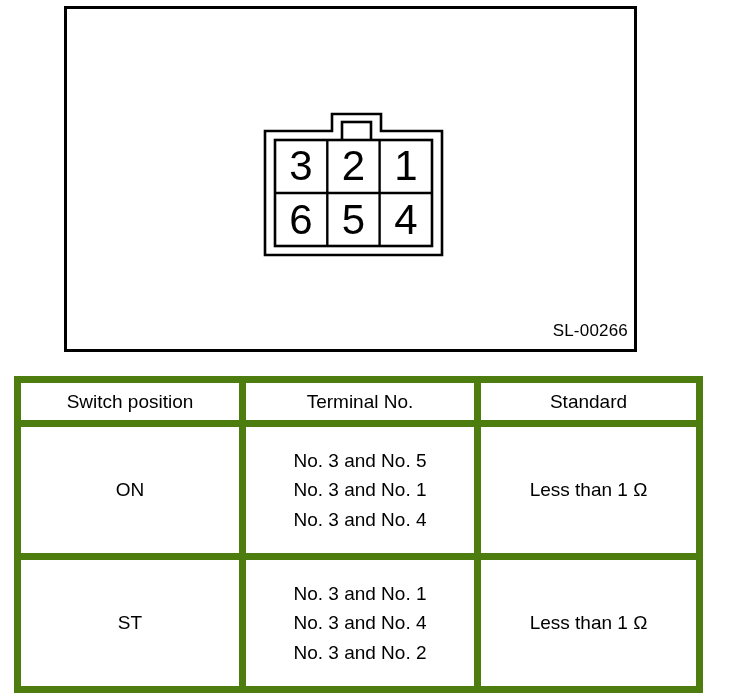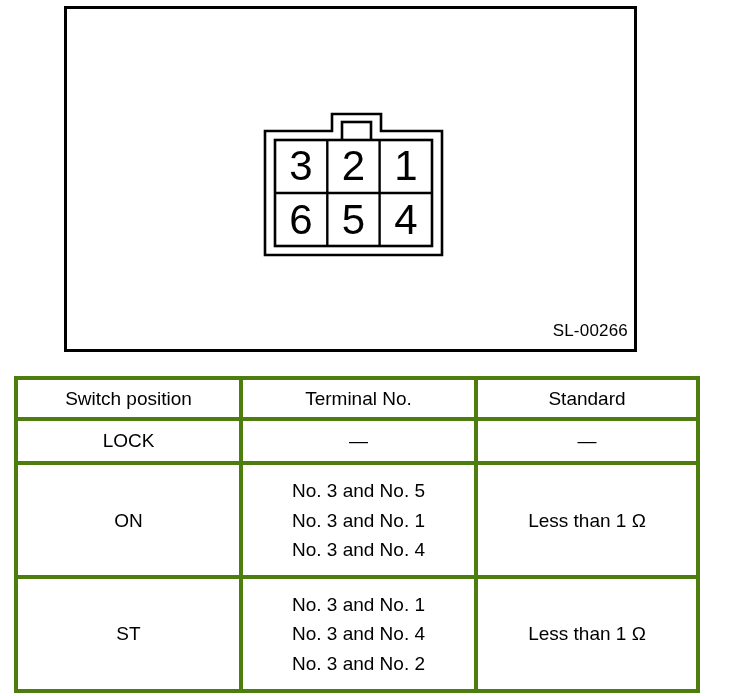--- a/index.html
+++ b/index.html
@@ -59,21 +59,21 @@
     border-collapse: collapse;
     table-layout: fixed;
     background: #fff;
   }
   #spec-table col.c1 { width: 225px; }
   #spec-table col.c2 { width: 235px; }
   #spec-table col.c3 { width: 222px; }
 
   #spec-table th,
   #spec-table td {
-    border: 4px solid #4d7c0f;
+    border: 7px solid #4d7c0f;
     text-align: center;
     vertical-align: middle;
     font-weight: normal;
     font-size: 19px;
     padding: 0;
     line-height: 1.55;
   }
   #spec-table thead th { height: 37px; }
   #spec-table tr.short-row td { height: 37px; }
   #spec-table tr.tall-row td { height: 101px; }
@@ -129,25 +129,20 @@
       <col class="c3">
   </colgroup>
   <thead>
     <tr>
       <th>Switch position</th>
       <th>Terminal No.</th>
       <th>Standard</th>
     </tr>
   </thead>
   <tbody>
-    <tr class="short-row">
-      <td>LOCK</td>
-      <td class="dash-cell">—</td>
-      <td class="dash-cell">—</td>
-    </tr>
     <tr class="tall-row">
       <td>ON</td>
       <td>
         <span class="multi-line">
           <span>No. 3 and No. 5</span>
           <span>No. 3 and No. 1</span>
           <span>No. 3 and No. 4</span>
         </span>
       </td>
       <td>Less than 1 Ω</td>

